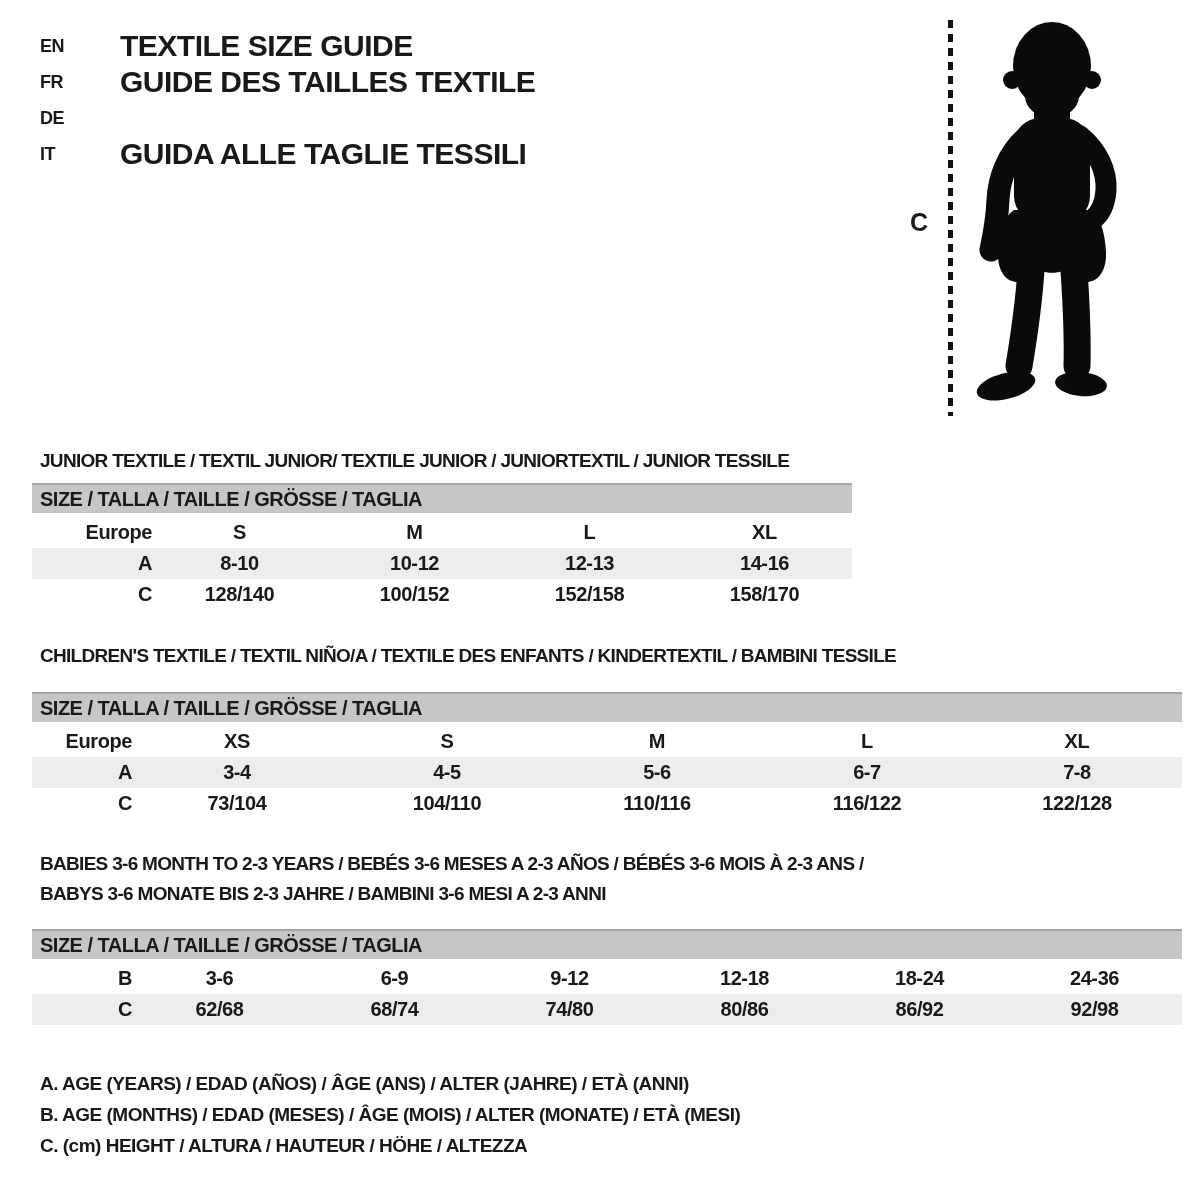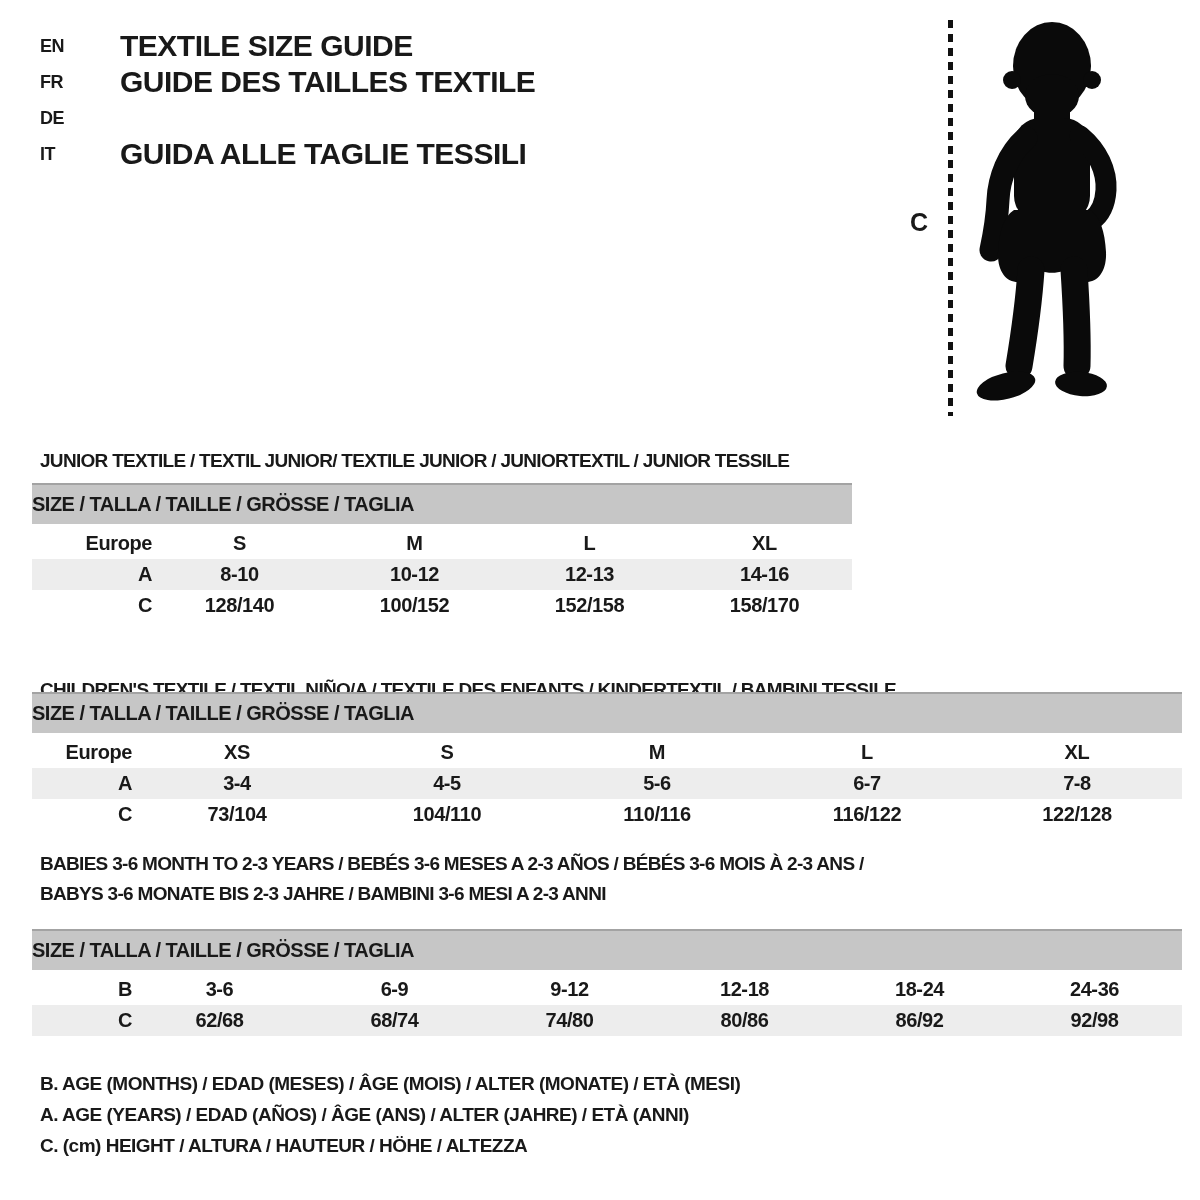--- a/index.html
+++ b/index.html
@@ -26,23 +26,23 @@
 
   
   .sec-heading {
     position: absolute; left: 40px; font-size: 19px;
     letter-spacing: -0.7px; white-space: nowrap; line-height: 30px;
   }
 
   
   .size-table { position: absolute; left: 32px; }
   .size-bar {
-    height: 41px; box-sizing: border-box;
+    height: 30px; box-sizing: border-box;
     background: #c6c6c6; border-top: 2px solid #a3a3a3;
-    display: flex; align-items: center; 
+    display: flex; align-items: center; padding-left: 8px;
     font-size: 20px; letter-spacing: -0.5px;
   }
   .trow { display: grid; height: 31px; align-items: center; font-size: 20px; letter-spacing: -0.4px; }
   .trow.shaded { background: #ededed; }
   .tcell { text-align: center; white-space: nowrap; }
   .tcell.rowlabel { text-align: right; padding-left: 8px; }
 
   
   .notes { position: absolute; left: 40px; top: 1068px; }
   .note-line { font-size: 19px; letter-spacing: -0.5px; height: 31px; line-height: 31px; white-space: nowrap; }
@@ -111,21 +111,21 @@
     </div>
     <div class="trow" style="grid-template-columns:120px repeat(4,1fr);">
       <span class="tcell rowlabel">C</span>
       <span class="tcell">128/140</span>
       <span class="tcell">100/152</span>
       <span class="tcell">152/158</span>
       <span class="tcell">158/170</span>
     </div>
   </div>
 
-  <div class="sec-heading" style="top:675px;">CHILDREN'S TEXTILE / TEXTIL NIÑO/A / TEXTILE DES ENFANTS / KINDERTEXTIL / BAMBINI TESSILE</div>
+  <div class="sec-heading" style="top:641px;">CHILDREN'S TEXTILE / TEXTIL NIÑO/A / TEXTILE DES ENFANTS / KINDERTEXTIL / BAMBINI TESSILE</div>
   <div class="size-table" style="top:692px; width:1150px;">
     <div class="size-bar">SIZE / TALLA / TAILLE / GRÖSSE / TAGLIA</div>
     <div class="trow" style="grid-template-columns:100px repeat(5,1fr); margin-top:4px;">
       <span class="tcell rowlabel">Europe</span>
       <span class="tcell">XS</span>
       <span class="tcell">S</span>
       <span class="tcell">M</span>
       <span class="tcell">L</span>
       <span class="tcell">XL</span>
     </div>
@@ -167,18 +167,18 @@
       <span class="tcell">62/68</span>
       <span class="tcell">68/74</span>
       <span class="tcell">74/80</span>
       <span class="tcell">80/86</span>
       <span class="tcell">86/92</span>
       <span class="tcell">92/98</span>
     </div>
   </div>
 
   <div class="notes">
+    <div class="note-line">A. AGE (YEARS) / EDAD (AÑOS) / ÂGE (ANS) / ALTER (JAHRE) / ETÀ (ANNI)</div>
     <div class="note-line">B. AGE (MONTHS) / EDAD (MESES) / ÂGE (MOIS) / ALTER (MONATE) / ETÀ (MESI)</div>
-    <div class="note-line">A. AGE (YEARS) / EDAD (AÑOS) / ÂGE (ANS) / ALTER (JAHRE) / ETÀ (ANNI)</div>
     <div class="note-line">C. (cm) HEIGHT / ALTURA / HAUTEUR / HÖHE / ALTEZZA</div>
   </div>
 
 </div>
 
 </body></html>

